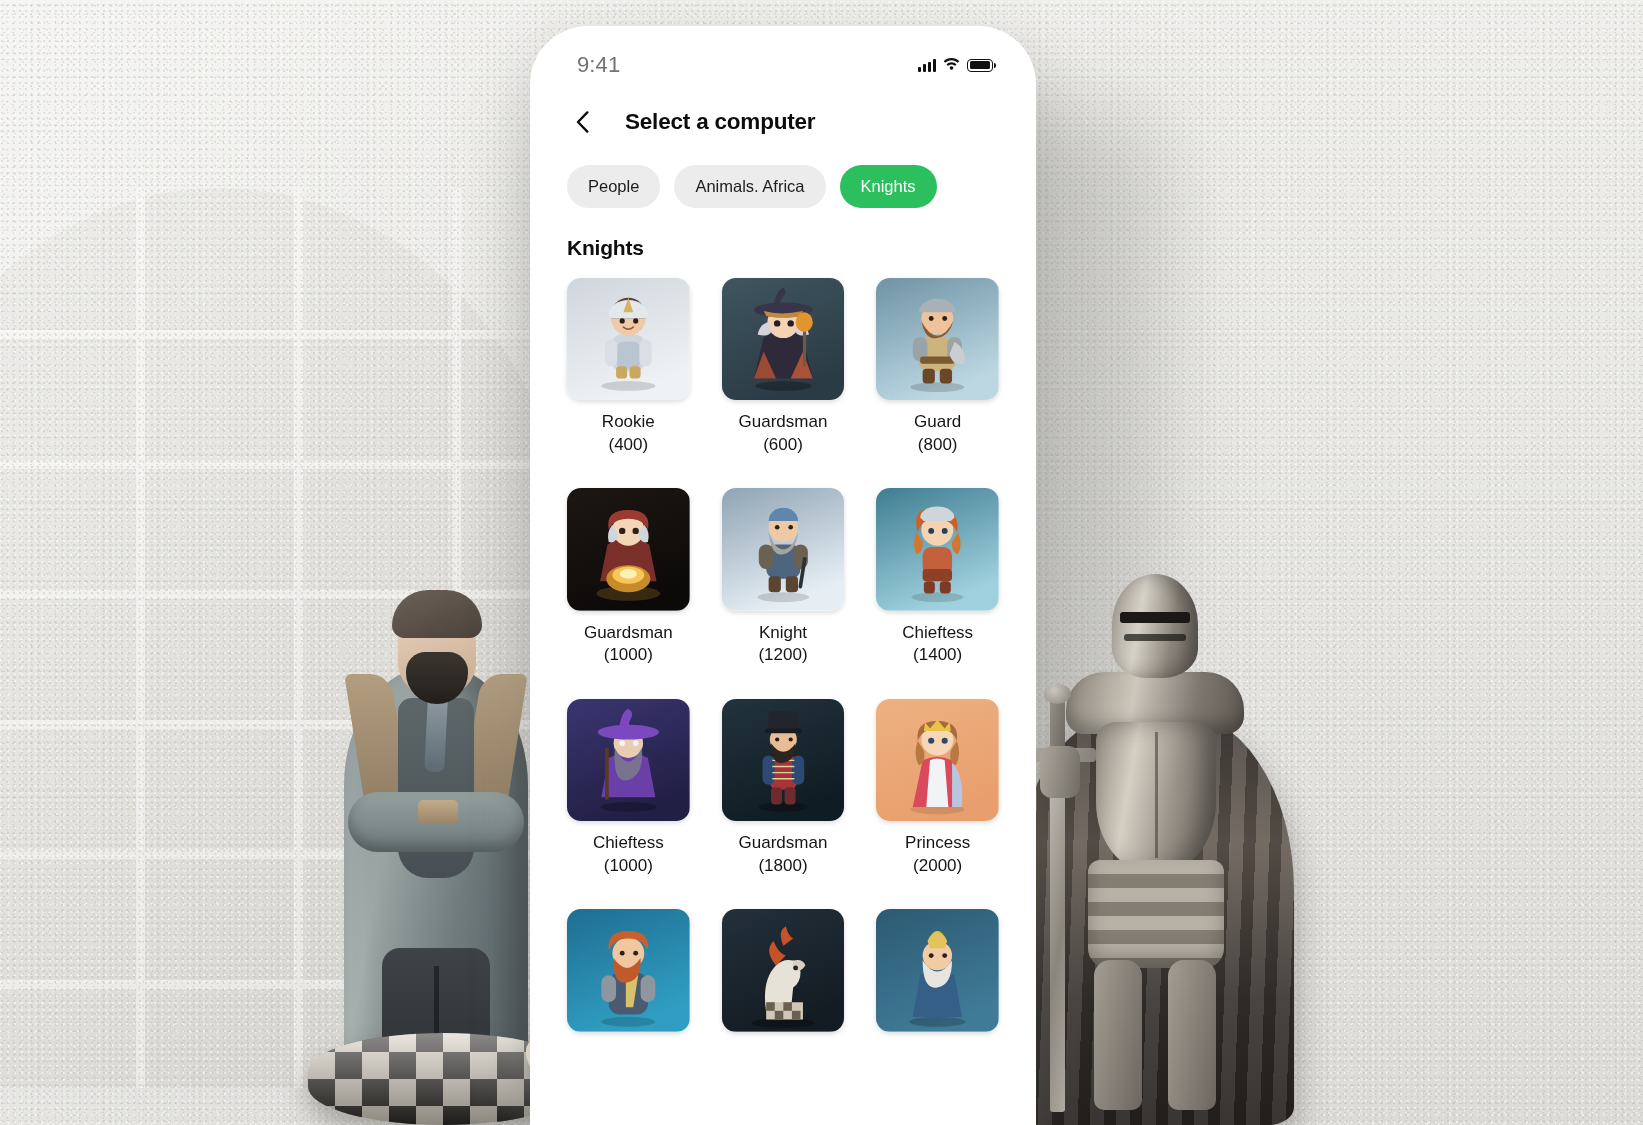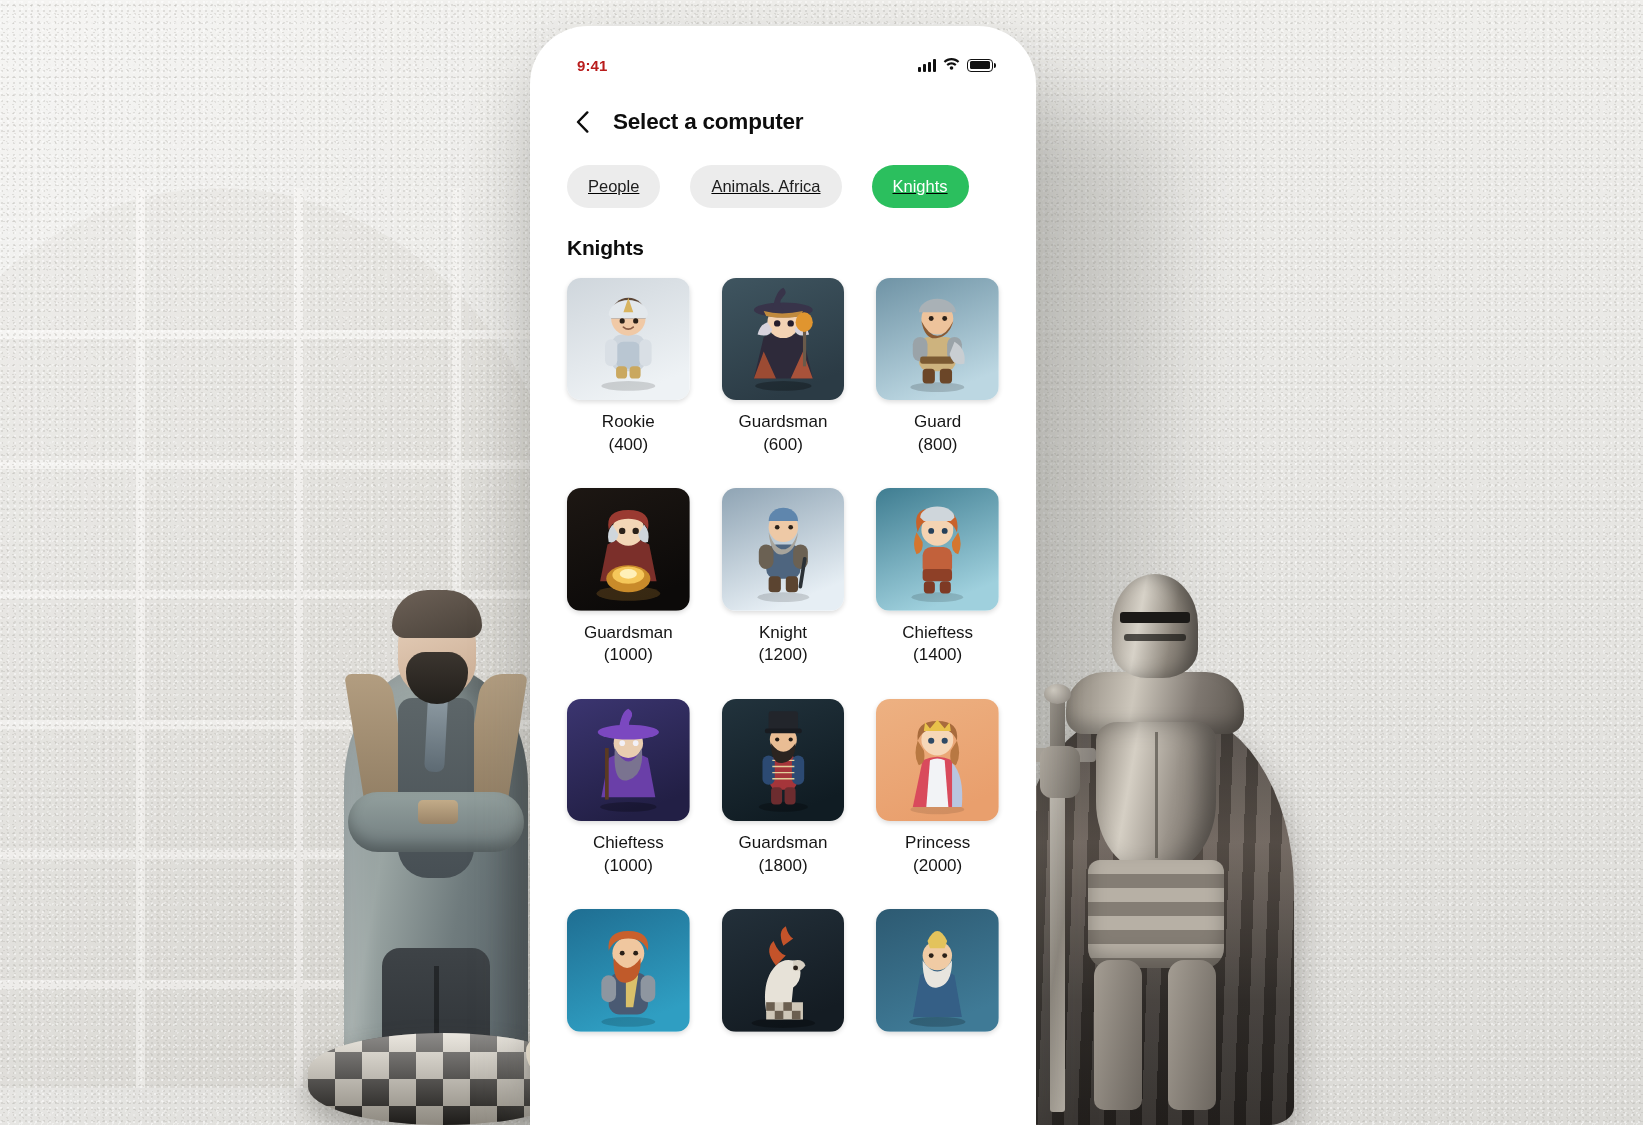--- a/index.html
+++ b/index.html
@@ -307,23 +307,23 @@
   
   #status-bar {
     flex: 0 0 auto;
     height: 52px;
     padding: 0 30px 0 34px;
     display: flex;
     align-items: center;
     justify-content: space-between;
   }
   #status-time {
-    font-size: 15px;
-    font-weight: 700;
-    color: #b91c1c;
+    font-size: 22px;
+    font-weight: 400;
+    color: #737373;
     letter-spacing: .1px;
   }
   #status-icons { display: flex; align-items: center; gap: 7px; }
 
   .signal-bars { display: flex; align-items: flex-end; gap: 2px; height: 13px; }
   .signal-bars i { width: 3px; background: #111; border-radius: 1px; display: block; }
   .signal-bars i:nth-child(1) { height: 5px; }
   .signal-bars i:nth-child(2) { height: 7.5px; }
   .signal-bars i:nth-child(3) { height: 10px; }
   .signal-bars i:nth-child(4) { height: 13px; }
@@ -341,41 +341,40 @@
   }
   .battery > span { display: block; height: 100%; width: 100%; background: #111; border-radius: 1.6px; }
 
   
   #nav-bar {
     flex: 0 0 auto;
     height: 62px;
     display: flex;
     align-items: center;
     padding: 0 24px;
-    gap: 16px;
+    gap: 28px;
   }
   #back-button {
     width: 30px; height: 34px;
     display: flex; align-items: center; justify-content: center;
     cursor: pointer;
   }
   #page-title {
     font-size: 22.5px;
     font-weight: 700;
     color: #0d0d0d;
     letter-spacing: -.2px;
   }
 
   
   #chips {
     flex: 0 0 auto;
     display: flex;
-    gap: 30px;
+    gap: 14px;
     padding: 12px 24px 0 24px;
-    text-decoration: underline;
   }
   .chip {
     border: none;
     border-radius: 26px;
     padding: 13px 21px;
     font-family: inherit;
     font-size: 16.5px;
     color: #1d1d1d;
     background: #ececec;
     white-space: nowrap;

